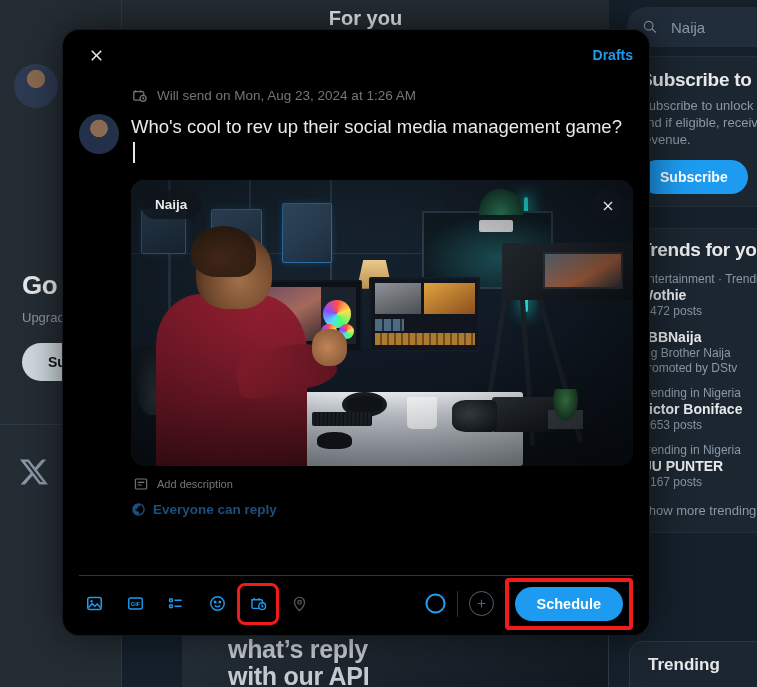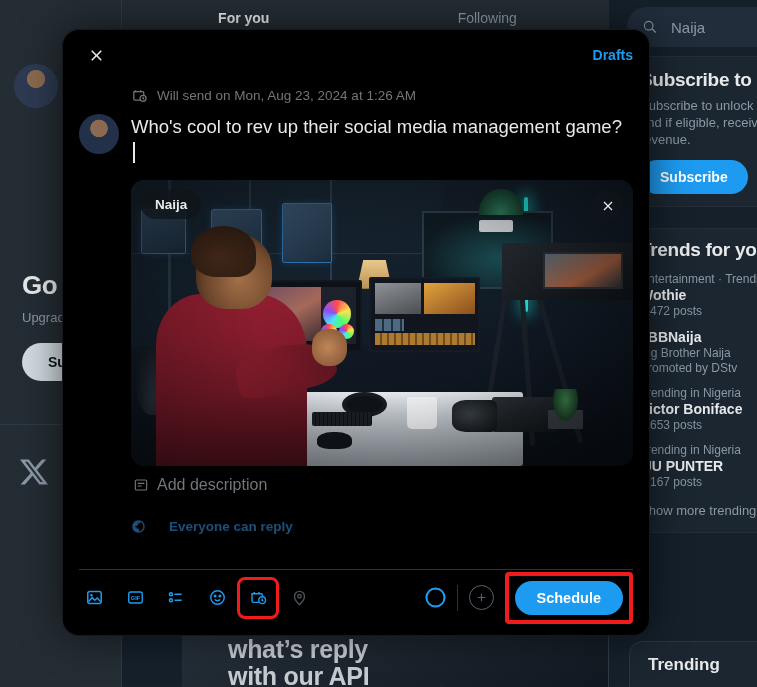--- a/index.html
+++ b/index.html
@@ -52,21 +52,21 @@
   .x-logo svg { width: 100%; height: 100%; fill: currentColor; }
 
   
   .topbar {
     position: absolute; left: 122px; top: 0; width: 487px; height: 36px;
     background: #242d34cc;
     display: flex;
   }
   .tab {
     flex: 1; display: flex; align-items: center; justify-content: center;
-    font-size: 14px;
+    font-size: 20px;
   }
   .tab.active { color: #e7e9ea; font-weight: bold; }
   .tab.inactive { color: #8b98a5; }
 
   
   .feed {
     position: absolute; left: 122px; top: 36px; width: 487px; height: 651px;
     background: #15202b;
     border-right: 1px solid #2f3b44;
     overflow: hidden;
@@ -214,32 +214,32 @@
     display: flex; align-items: center; justify-content: center;
   }
   .media-close svg { width: 16px; height: 16px; fill: currentColor; }
 
   .addesc-row {
     display: flex; align-items: center; gap: 8px;
     margin-top: 10px; padding-left: 2px;
   }
   .addesc-ico { width: 16px; height: 16px; color: #71767b; flex: none; }
   .addesc-ico svg { width: 100%; height: 100%; fill: none; stroke: currentColor; stroke-width: 1.7; }
-  .addesc-text { font-size: 16px; color: #71767b; }
+  .addesc-text { font-size: 11px; color: #71767b; }
 
   .reply-row {
-    display: flex; align-items: center; gap: 23px;
-    margin-top: 25px; padding-left: 0;
+    display: flex; align-items: center; gap: 7px;
+    margin-top: 10px; padding-left: 0;
   }
   .reply-ico { width: 15px; height: 15px; color: #1d4f7c; flex: none; }
   .reply-ico svg { width: 100%; height: 100%; fill: currentColor; }
   .reply-text { font-size: 13.5px; font-weight: bold; color: #1d4f7c; }
 
   .modal-foot {
-    flex: none; height: 56px; margin: 10px 16px;
+    flex: none; height: 56px; margin: 4px 16px;
     border-top: 1px solid #2f3336;
     display: flex; justify-content: space-between;
   }
   .foot-left { display: flex; align-items: center; gap: 11px; }
   .tool {
     width: 30px; height: 30px; border-radius: 50%;
     display: flex; align-items: center; justify-content: center;
     color: #1d9bf0;
   }
   .tool svg { width: 19px; height: 19px; }
@@ -503,21 +503,20 @@
       <div class="feed-promo-noise"></div>
     </div>
   </div>
   <div class="promo-text">
     <div>what’s reply</div>
     <div>with our API</div>
   </div>
 
   <div class="topbar">
     <div class="tab active">For you</div>
-    <div class="tab inactive">Following</div>
   </div>
 
   <div class="left-rail">
     <div class="feed-avatar" style="left:14px; top:64px; background:radial-gradient(circle at 50% 34%, #8a6a50 0 24%, #2d3a52 26% 100%);"></div>
     <div class="go-premium">
       <div class="gp-title">Go Premium</div>
       <div class="gp-sub">Upgrade for more</div>
       <div class="gp-btn">Subscribe</div>
     </div>
     <div class="rail-divider"></div>

